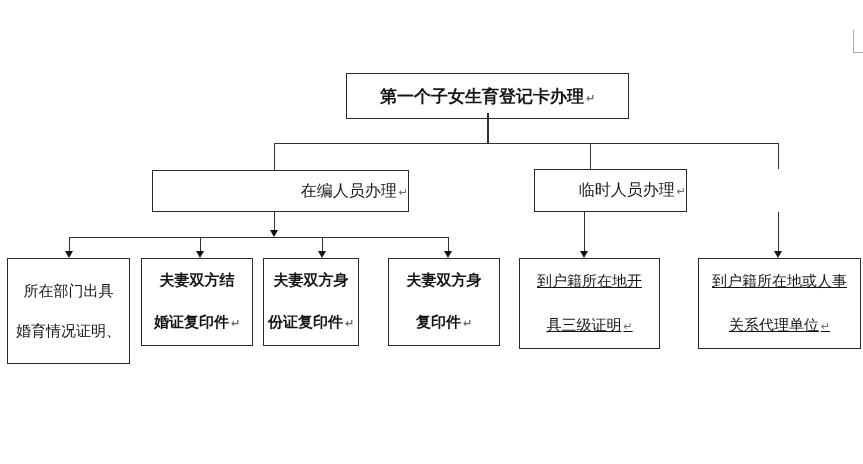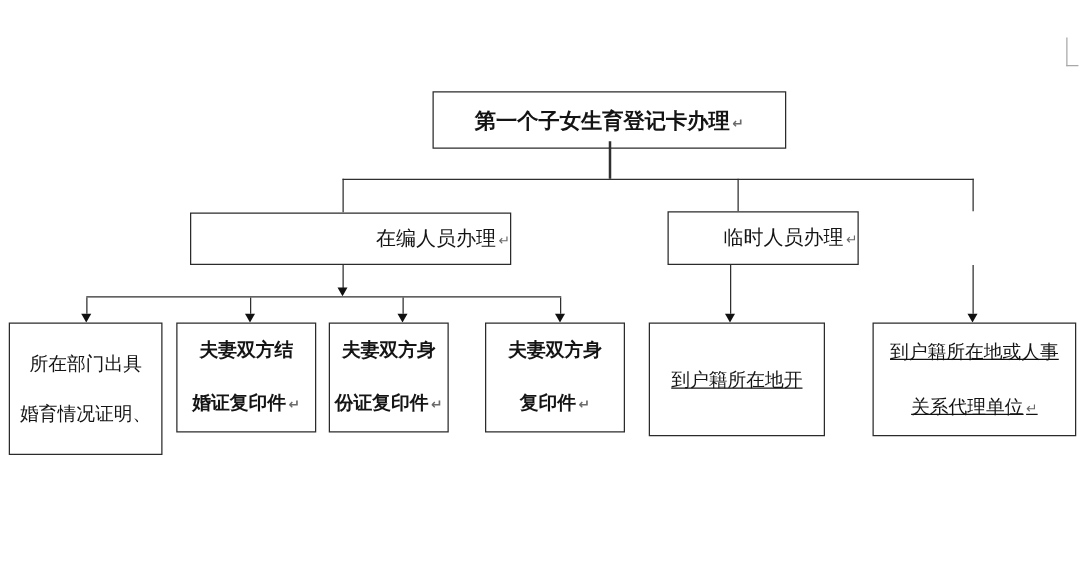--- a/index.html
+++ b/index.html
@@ -136,20 +136,23 @@
 
   <div class="box leaf-box lh42" style="left:388px; top:258px; width:112px; height:88px;">
     <div class="line">夫妻双方身</div>
     <div class="line">
       <span>复印件</span><span class="enter-mark">↵</span>
     </div>
   </div>
 
   <div class="box leaf-box lh44" style="left:519px; top:258px; width:141px; height:91px;">
     <div class="line">到户籍所在地开</div>
+    <div class="line">
+      <span>具三级证明</span><span class="enter-mark">↵</span>
+    </div>
   </div>
 
   <div class="box leaf-box lh44" style="left:698px; top:258px; width:163px; height:91px;">
     <div class="line">到户籍所在地或人事</div>
     <div class="line">
       <span>关系代理单位</span><span class="enter-mark">↵</span>
     </div>
   </div>
 
 </div>

